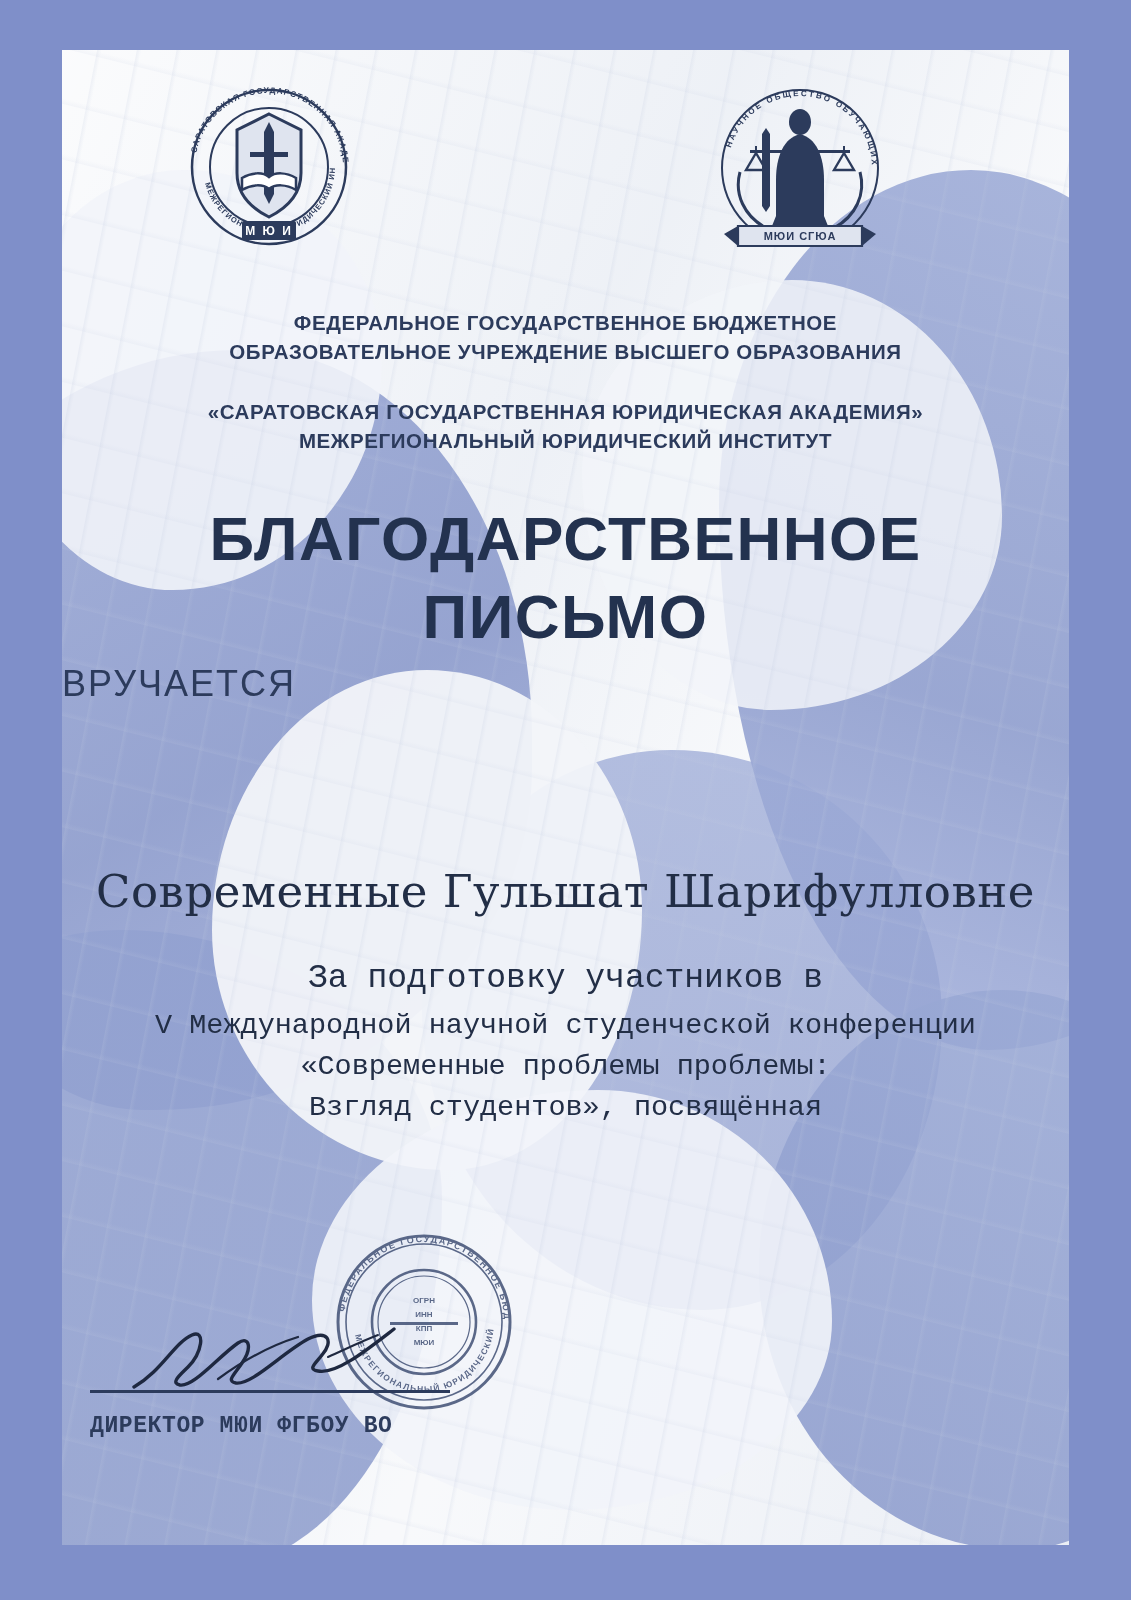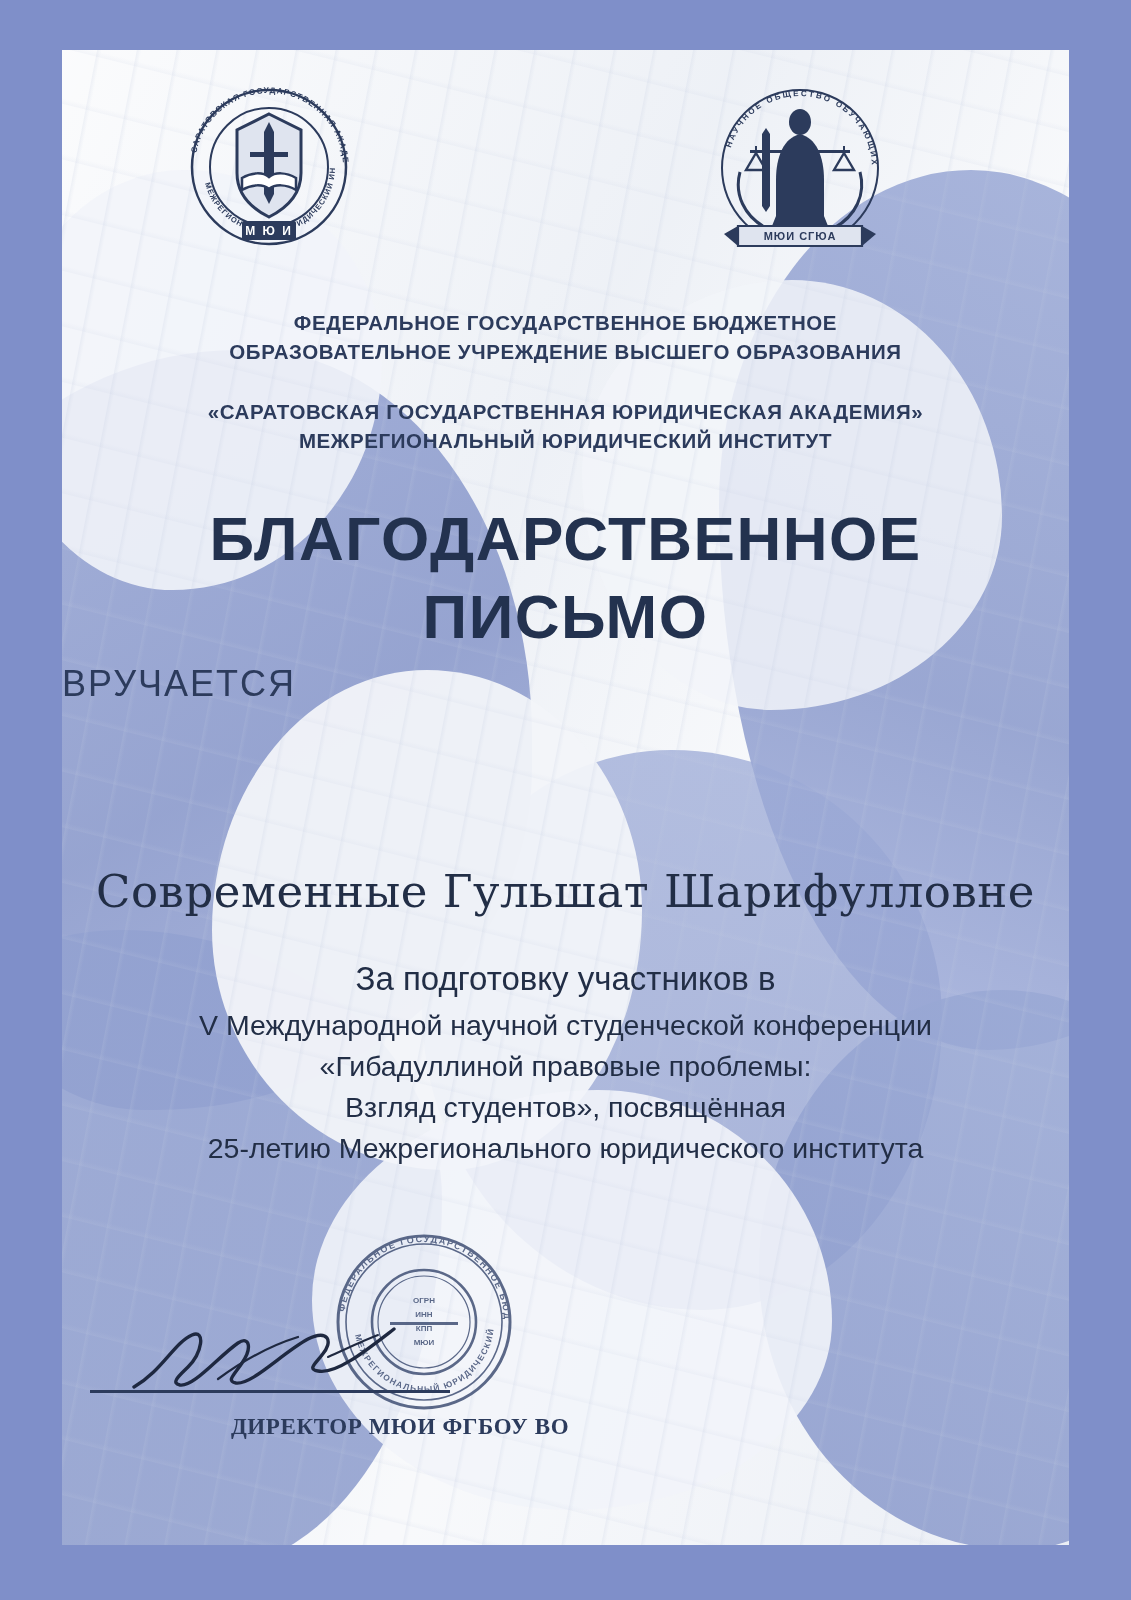--- a/index.html
+++ b/index.html
@@ -222,21 +222,21 @@
   }
 
   
   .body-text {
     position: absolute;
     left: 0;
     width: 100%;
     top: 905px;
     text-align: center;
     color: #222e46;
-    font-family: Liberation Sans, sans-serif;
+    font-family: Liberation Mono, monospace;
   }
   .body-text .l0 {
     font-size: 33px;
     line-height: 48px;
     margin-bottom: 2px;
   }
   .body-text .ln {
     font-size: 28.5px;
     line-height: 41px;
   }
@@ -266,26 +266,25 @@
     width: 360px;
     height: 3px;
     background: #2c3b5c;
   }
   .sig-caption {
     position: absolute;
     left: 28px;
     top: 1358px;
     width: 620px;
     color: #2c3b5c;
-    font-family: Liberation Serif, serif;
+    font-family: Liberation Mono, monospace;
     font-weight: 700;
     font-size: 23px;
     line-height: 37px;
     letter-spacing: 0.6px;
-    text-align: center;
   }
 </style>
 </head>
 <body>
 
 <div class="certificate">
   <div class="paper">
     <div class="tex1"></div>
 
     <div class="blob blob-right"></div>
@@ -378,23 +377,22 @@
         <div>БЛАГОДАРСТВЕННОЕ</div>
         <div>ПИСЬМО</div>
       </div>
       <div class="title-sub">ВРУЧАЕТСЯ</div>
 
       <div class="recipient">Современные Гульшат Шарифулловне</div>
 
       <div class="body-text">
         <div class="l0">За подготовку участников в</div>
         <div class="ln">V Международной научной студенческой конференции</div>
-        <div class="ln">«Гибадуллиной правовые проблемы:</div>
+        <div class="ln">«Современные проблемы проблемы:</div>
         <div class="ln">Взгляд студентов», посвящённая</div>
-        <div class="ln">25-летию Межрегионального юридического института</div>
       </div>
 
       <div class="stamp">
         <svg viewBox="0 0 195 195" width="195" height="195" aria-hidden="true">
           <defs>
             <path id="stampRing1" d="M 97 97 m -80 0 a 80 80 0 1 1 160 0" fill="none"></path>
             <path id="stampRing2" d="M 97 97 m -70 0 a 70 70 0 1 0 140 0" fill="none"></path>
           </defs>
           <circle cx="97" cy="97" r="86" fill="none" stroke="#3a4a70" stroke-width="3"></circle>
           <circle cx="97" cy="97" r="78" fill="none" stroke="#3a4a70" stroke-width="1.6"></circle>

